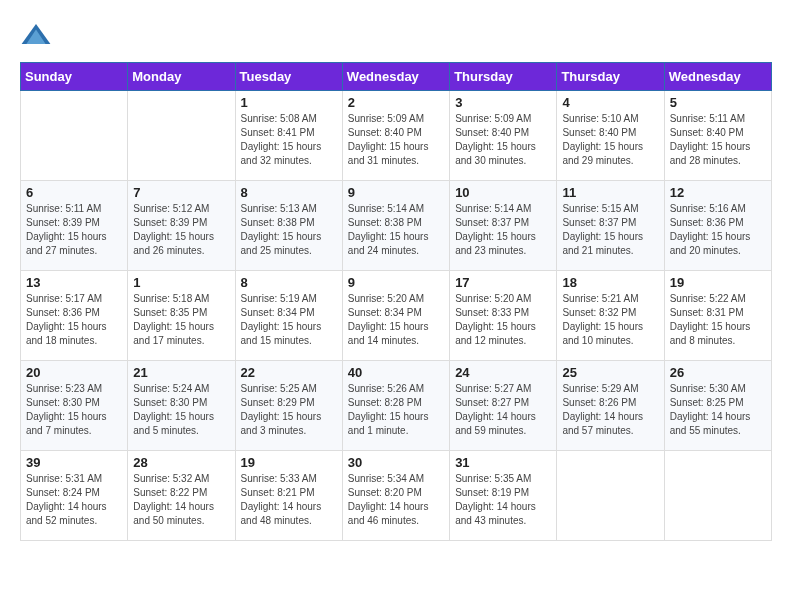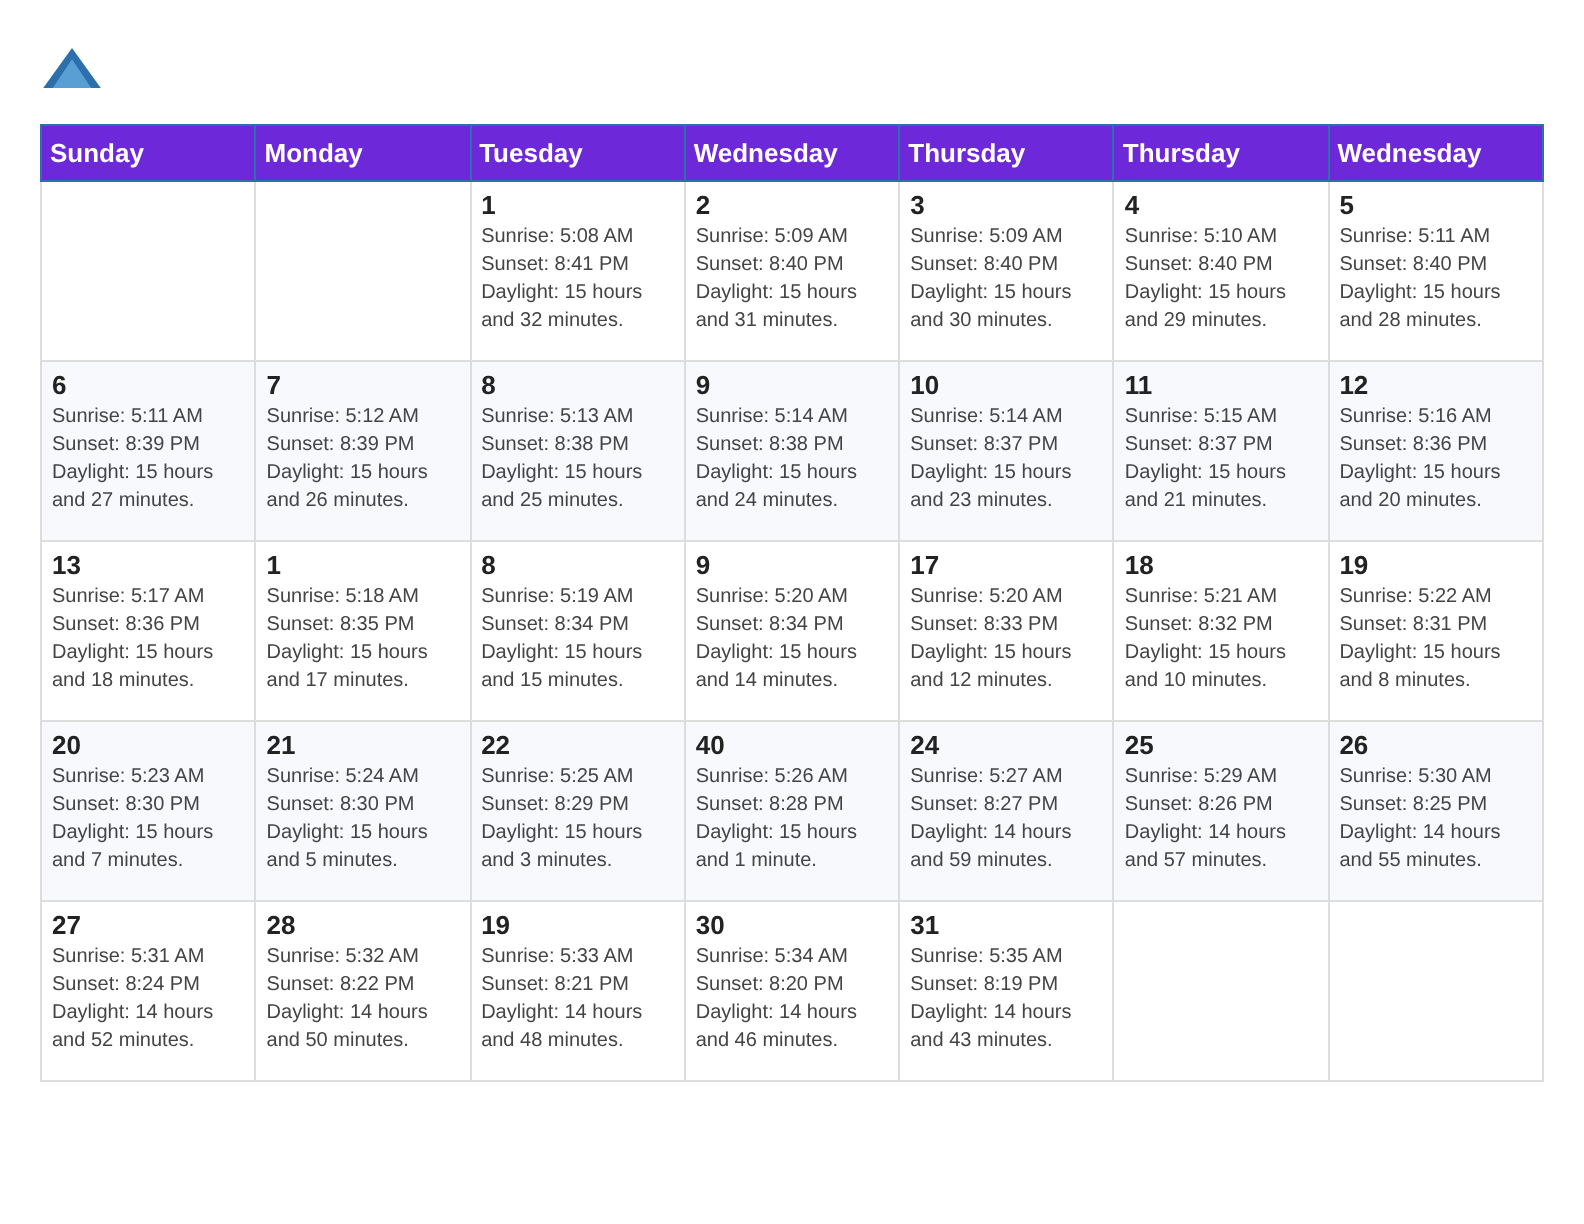--- a/index.html
+++ b/index.html
@@ -238,21 +238,21 @@
           <span class="day-number">25</span>
           <div class="day-info">Sunrise: 5:29 AM<br>Sunset: 8:26 PM<br>Daylight: 14 hours and 57 minutes.</div>
         </td>
         <td>
           <span class="day-number">26</span>
           <div class="day-info">Sunrise: 5:30 AM<br>Sunset: 8:25 PM<br>Daylight: 14 hours and 55 minutes.</div>
         </td>
       </tr>
       <tr>
         <td>
-          <span class="day-number">27</span>
+          <span class="day-number">39</span>
           <div class="day-info">Sunrise: 5:31 AM<br>Sunset: 8:24 PM<br>Daylight: 14 hours and 52 minutes.</div>
         </td>
         <td>
           <span class="day-number">28</span>
           <div class="day-info">Sunrise: 5:32 AM<br>Sunset: 8:22 PM<br>Daylight: 14 hours and 50 minutes.</div>
         </td>
         <td>
           <span class="day-number">19</span>
           <div class="day-info">Sunrise: 5:33 AM<br>Sunset: 8:21 PM<br>Daylight: 14 hours and 48 minutes.</div>
         </td>

